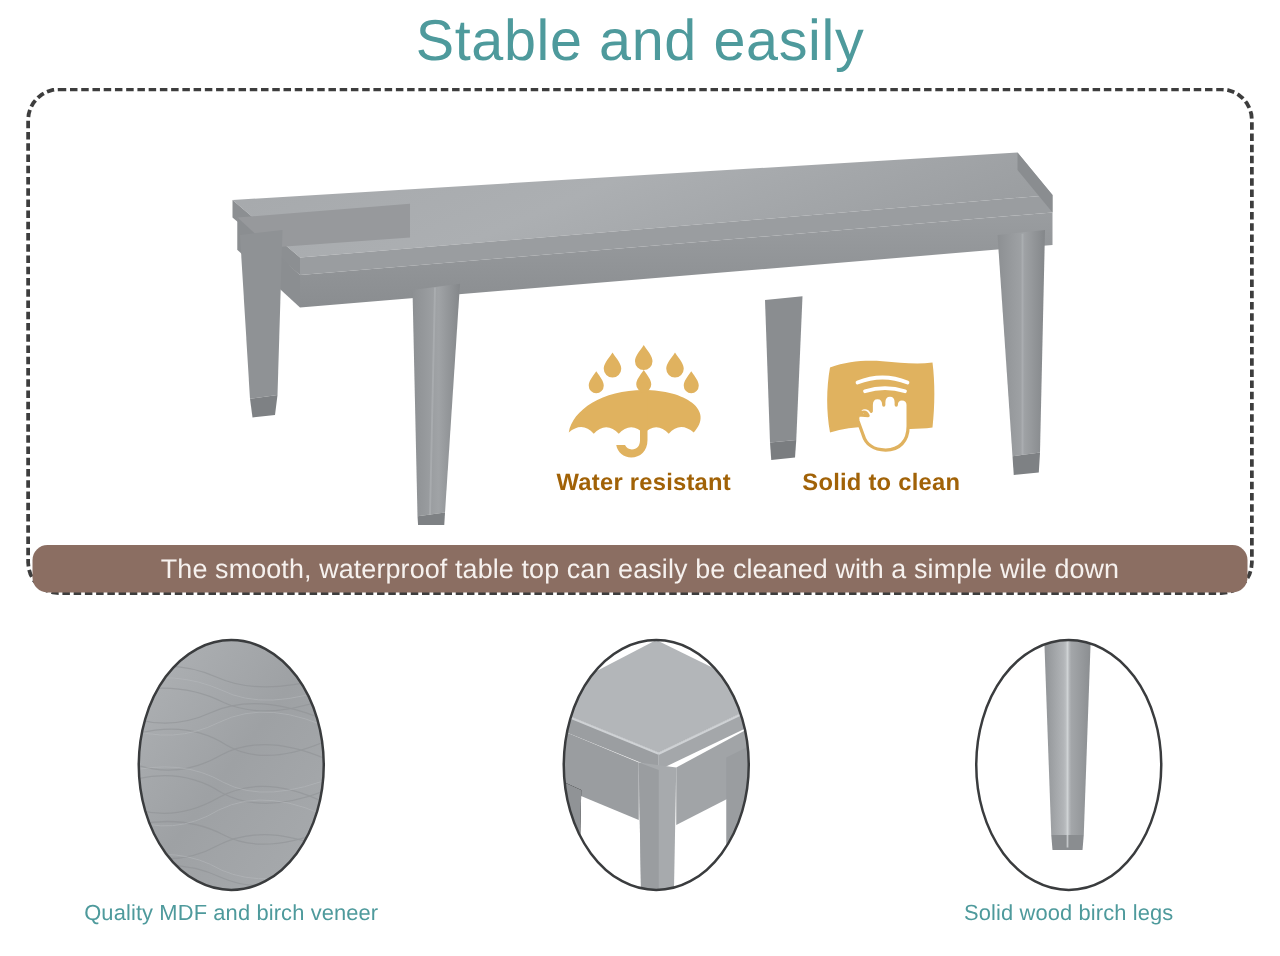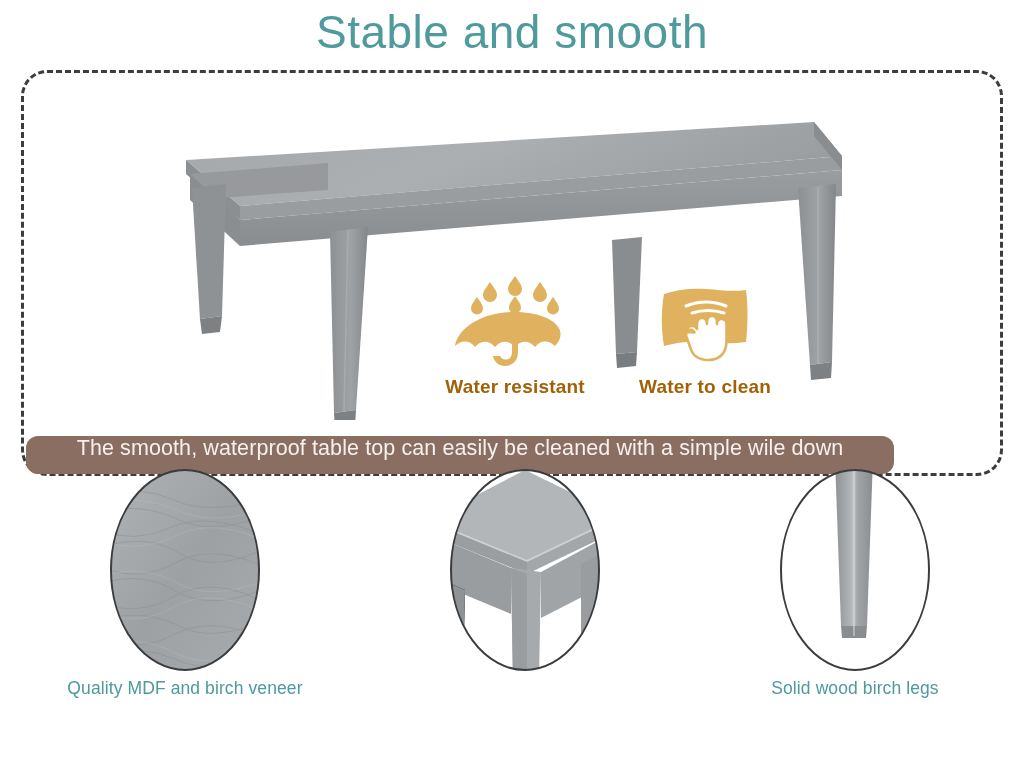--- a/index.html
+++ b/index.html
@@ -72,41 +72,41 @@
     color: #a16207;
     white-space: nowrap;
     letter-spacing: 0.2px;
   }
 
   
   #caption-banner {
     position: absolute;
     left: 26px;
     top: 436px;
-    width: 868px;
+    width: 972px;
     height: 38px;
     background: #8b6e62;
     border-radius: 12px;
     display: flex;
-    align-items: flex-start;
+    align-items: center;
     justify-content: center;
     box-sizing: border-box;
   }
   #caption-banner-text {
     color: #f6f1ee;
     font-size: 21.5px;
     font-weight: 400;
     white-space: nowrap;
     letter-spacing: 0.1px;
   }
 
   
   .detail {
     position: absolute;
-    top: 468px;
+    top: 510px;
     width: 310px;
   }
   #detail-1 { left: 30px; }
   #detail-2 { left: 370px; }
   #detail-3 { left: 700px; }
 
   .detail-oval {
     position: relative;
     left: 50%;
     transform: translateX(-50%);
@@ -120,21 +120,21 @@
     font-size: 17.5px;
     color: #4e9a9c;
     white-space: nowrap;
     letter-spacing: 0.1px;
   }
   #detail-1 .detail-caption { text-align: center; }
 </style>
 </head>
 <body>
 
-<div id="page-title">Stable and smooth</div>
+<div id="page-title">Stable and easily</div>
 
 <div id="feature-panel"></div>
 
 <svg id="hero-table" viewBox="0 0 720 320" xmlns="http://www.w3.org/2000/svg">
   <defs>
     <linearGradient id="topGrad" x1="0" y1="0" x2="1" y2="0.3">
       <stop offset="0" stop-color="#a5a8ab"></stop>
       <stop offset="0.5" stop-color="#acafb2"></stop>
       <stop offset="1" stop-color="#9b9ea1"></stop>
     </linearGradient>
@@ -205,21 +205,21 @@
       <path d="M44 22 c14 -5 28 -6 42 -5 c14 1 27 3 40 1 c2 16 2 34 0 52 c-14 2 -28 1 -42 0 c-14 -1 -27 0 -40 4 c-3 -17 -3 -35 0 -52 z" fill="#e0b25f"></path>
 
       <path d="M66 34 q20 -8 40 0" stroke="#ffffff" stroke-width="3" fill="none" stroke-linecap="round"></path>
       <path d="M72 41 q16 -5 32 0" stroke="#ffffff" stroke-width="3" fill="none" stroke-linecap="round"></path>
 
       <g fill="#ffffff" stroke="#e0b25f" stroke-width="2.6" stroke-linejoin="round" stroke-linecap="round">
         <path d="M67 60 c0 -4 2 -6 5 -6 c2 0 4 1 5 3 l0 -5 c0 -4 2 -6 5 -6 c3 0 5 2 5 6 l0 -2 c0 -4 2 -6 5 -6 c3 0 5 2 5 6 l0 2 c0 -3 2 -5 4.5 -5 c3 0 5 2 5 5 l0 17 c0 12 -7 19 -18 19 c-10 0 -16 -5 -18 -12 l-4 -11 c-1 -3 0 -6 3 -7 c2 -0.7 4 0.4 5 2.5 z"></path>
       </g>
     </g>
   </svg>
-  <div class="benefit-label">Water to clean</div>
+  <div class="benefit-label">Solid to clean</div>
 </div>
 
 <div id="caption-banner">
   <span id="caption-banner-text">The smooth, waterproof table top can easily be cleaned with a simple wile down</span>
 </div>
 
 <div class="detail" id="detail-1">
   <svg class="detail-oval" viewBox="0 0 152 204" xmlns="http://www.w3.org/2000/svg">
     <defs>
       <clipPath id="clip1">

